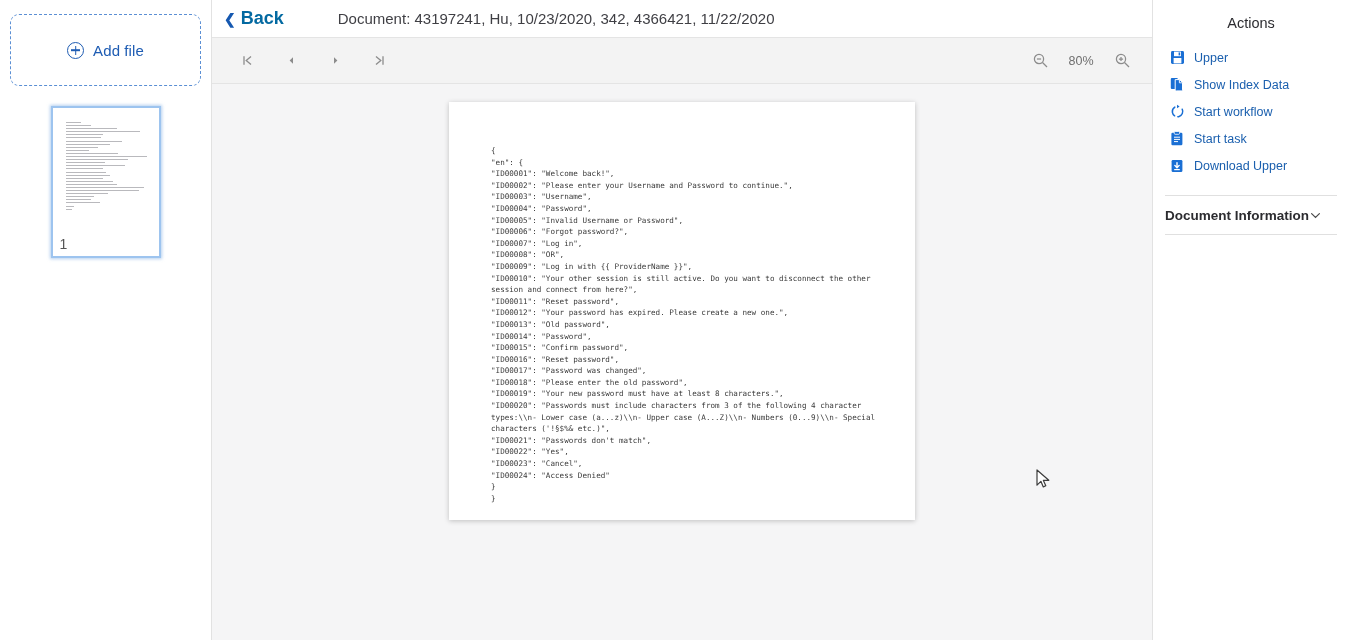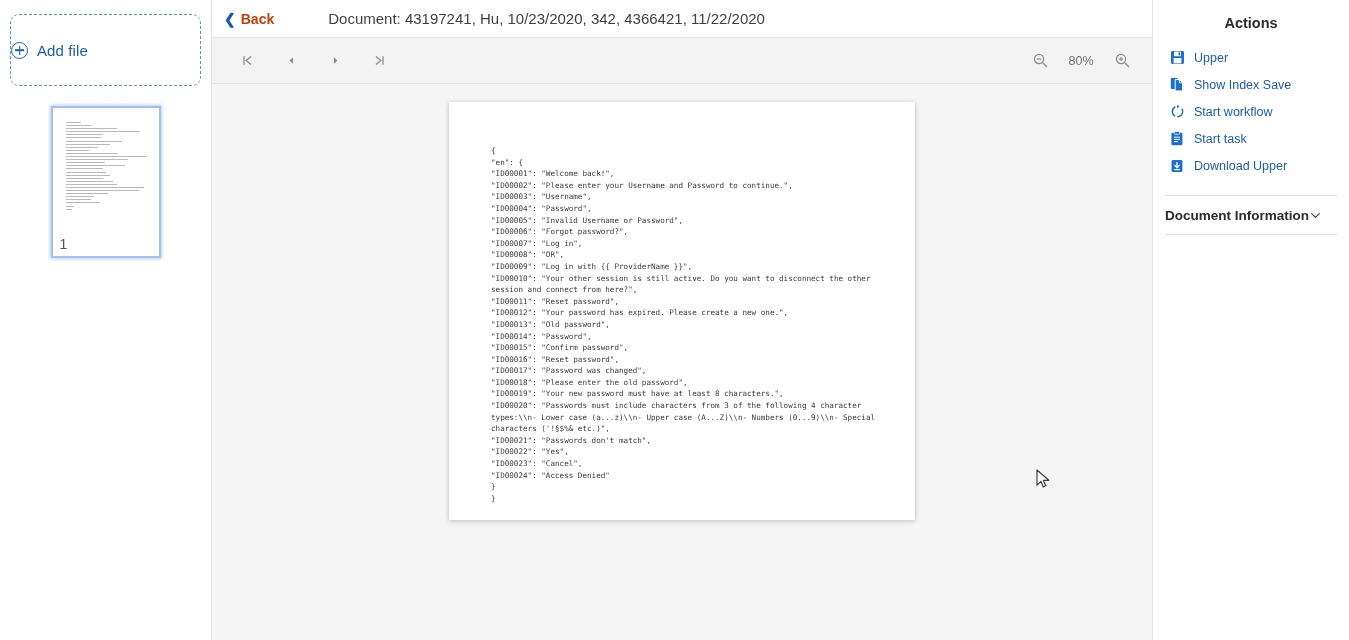--- a/index.html
+++ b/index.html
@@ -19,21 +19,21 @@
     background: #ffffff;
     border-right: 1px solid #e2e2e2;
     flex: 0 0 212px;
     position: relative;
   }
   .add-file-btn {
     margin: 14px 10px 0 10px;
     height: 72px;
     border: 1px dashed #5b8fd4;
     border-radius: 9px;
-    display: flex; align-items: center; justify-content: flex-start;
+    display: flex; align-items: center; justify-content: center;
     gap: 9px;
     cursor: pointer;
     background: #fff;
   }
   .add-file-btn .plus-circle {
     width: 17px; height: 17px;
     border: 1.6px solid #1e5cb3;
     border-radius: 50%;
     position: relative;
     flex: 0 0 17px;
@@ -74,21 +74,21 @@
     height: 37px; flex: 0 0 37px;
     display: flex; align-items: center;
     padding-left: 6px;
     background: #fff;
   }
   .back-btn {
     display: flex; align-items: center; gap: 5px;
     cursor: pointer; padding: 2px 6px;
   }
   .back-chevron { font-size: 14px; color: #1558b0; line-height: 1; font-weight: 700; }
-  .back-label { font-size: 14px; color: #c2410c; font-weight: 700; }
+  .back-label { font-size: 18px; color: #0369a1; font-weight: 700; }
   .doc-title {
     margin-left: 48px;
     font-size: 15px; color: #3f3f44;
     white-space: nowrap;
   }
 
   .viewer-toolbar {
     height: 47px; flex: 0 0 47px;
     background: #f3f3f3;
     border-top: 1px solid #e4e4e4;
@@ -136,21 +136,21 @@
   }
 
   
   .right-pane {
     width: 196px; flex: 0 0 196px; height: 640px;
     background: #fff;
     padding: 0 12px;
   }
   .actions-title {
     text-align: center;
-    font-size: 14.5px; font-weight: 700; color: #2c2c30;
+    font-size: 14.5px; font-weight: 400; color: #2c2c30;
     margin: 15px 0 13px 0;
   }
   .action-row {
     display: flex; align-items: center; gap: 9px;
     height: 27px;
     cursor: pointer;
     padding-left: 4px;
   }
   .action-icon { width: 16px; height: 16px; flex: 0 0 16px; display: flex; align-items:center; justify-content:center; color: #1a6fd4; }
   .action-label { font-size: 12.5px; color: #1a5fae; }
@@ -326,21 +326,21 @@
 
 
     <div class="action-row">
       <span class="action-icon">
         <svg width="15" height="15" viewBox="0 0 15 15">
             <rect x="0.8" y="1" width="7" height="11" rx="1" fill="#1a6fd4"></rect>
             <path d="M5.2 2.6h4.3l3 3v7.3a1 1 0 0 1-1 1H6.2a1 1 0 0 1-1-1z" fill="#1a6fd4" stroke="#fff" stroke-width="1"></path>
             <path d="M9.4 2.8v3h3" fill="none" stroke="#fff" stroke-width="0.9"></path>
           </svg>
       </span>
-      <span class="action-label">Show Index Save</span>
+      <span class="action-label">Show Index Data</span>
     </div>
 
     <div class="action-row">
       <span class="action-icon">
         <svg width="15" height="15" viewBox="0 0 15 15">
             <path d="M12.2 5.2A5.2 5.2 0 1 1 7.5 2.3" fill="none" stroke="#1a6fd4" stroke-width="1.5" stroke-linecap="round" stroke-dasharray="10 3.2"></path>
             <path d="M7 0.8l2.6 1.7L7 4.2z" fill="#1a6fd4"></path>
           </svg>
       </span>
       <span class="action-label">Start workflow</span>

